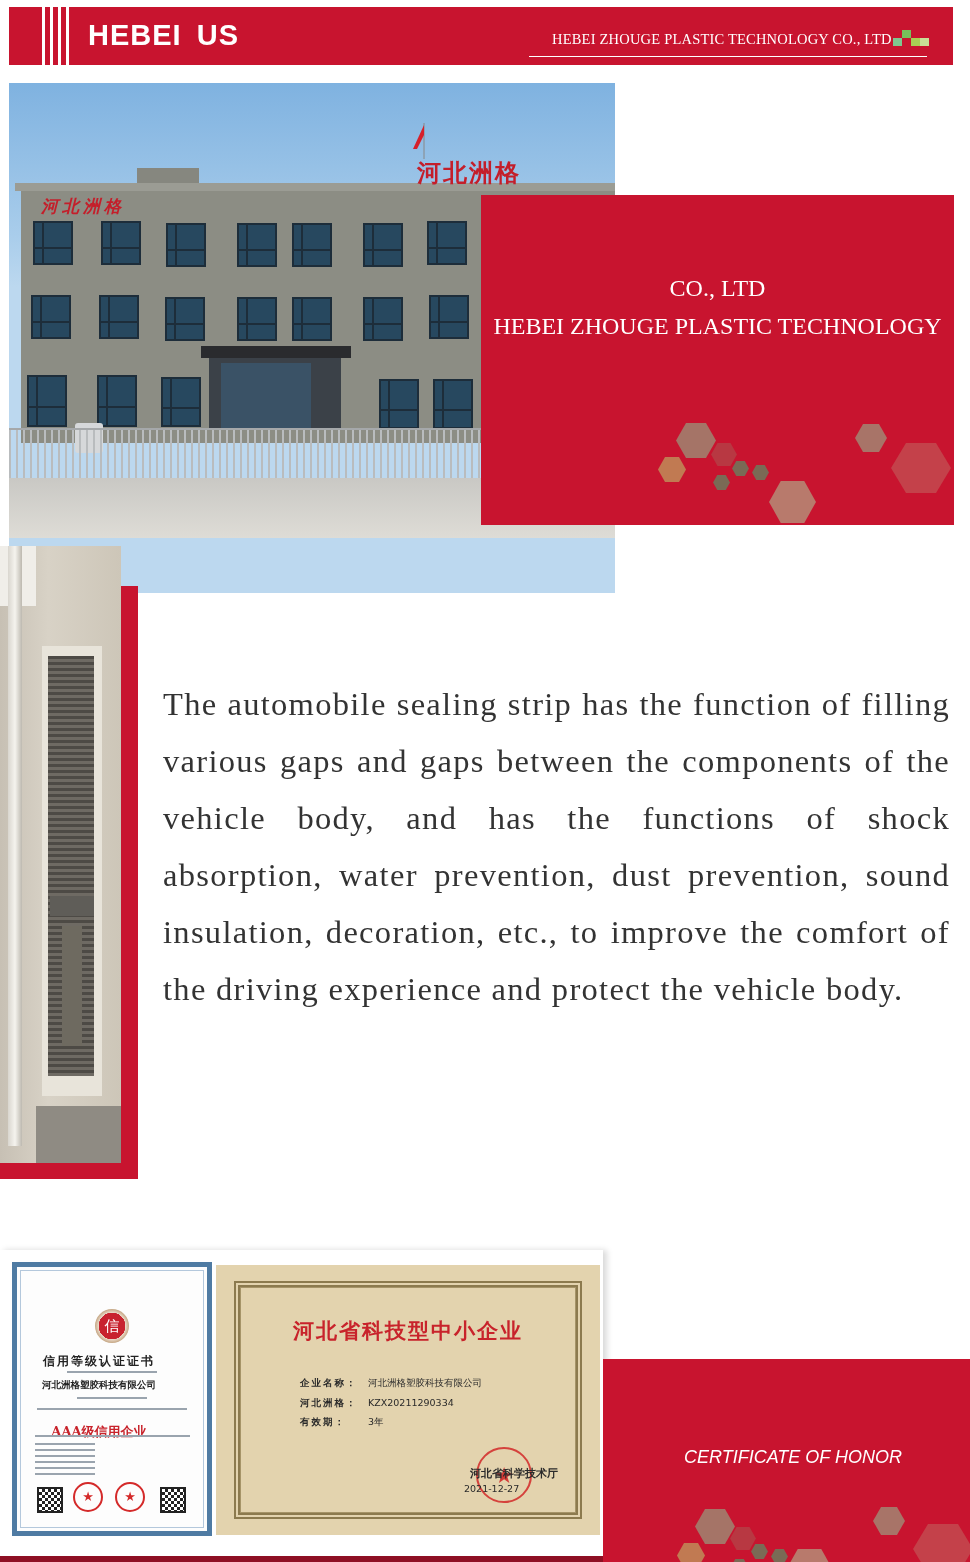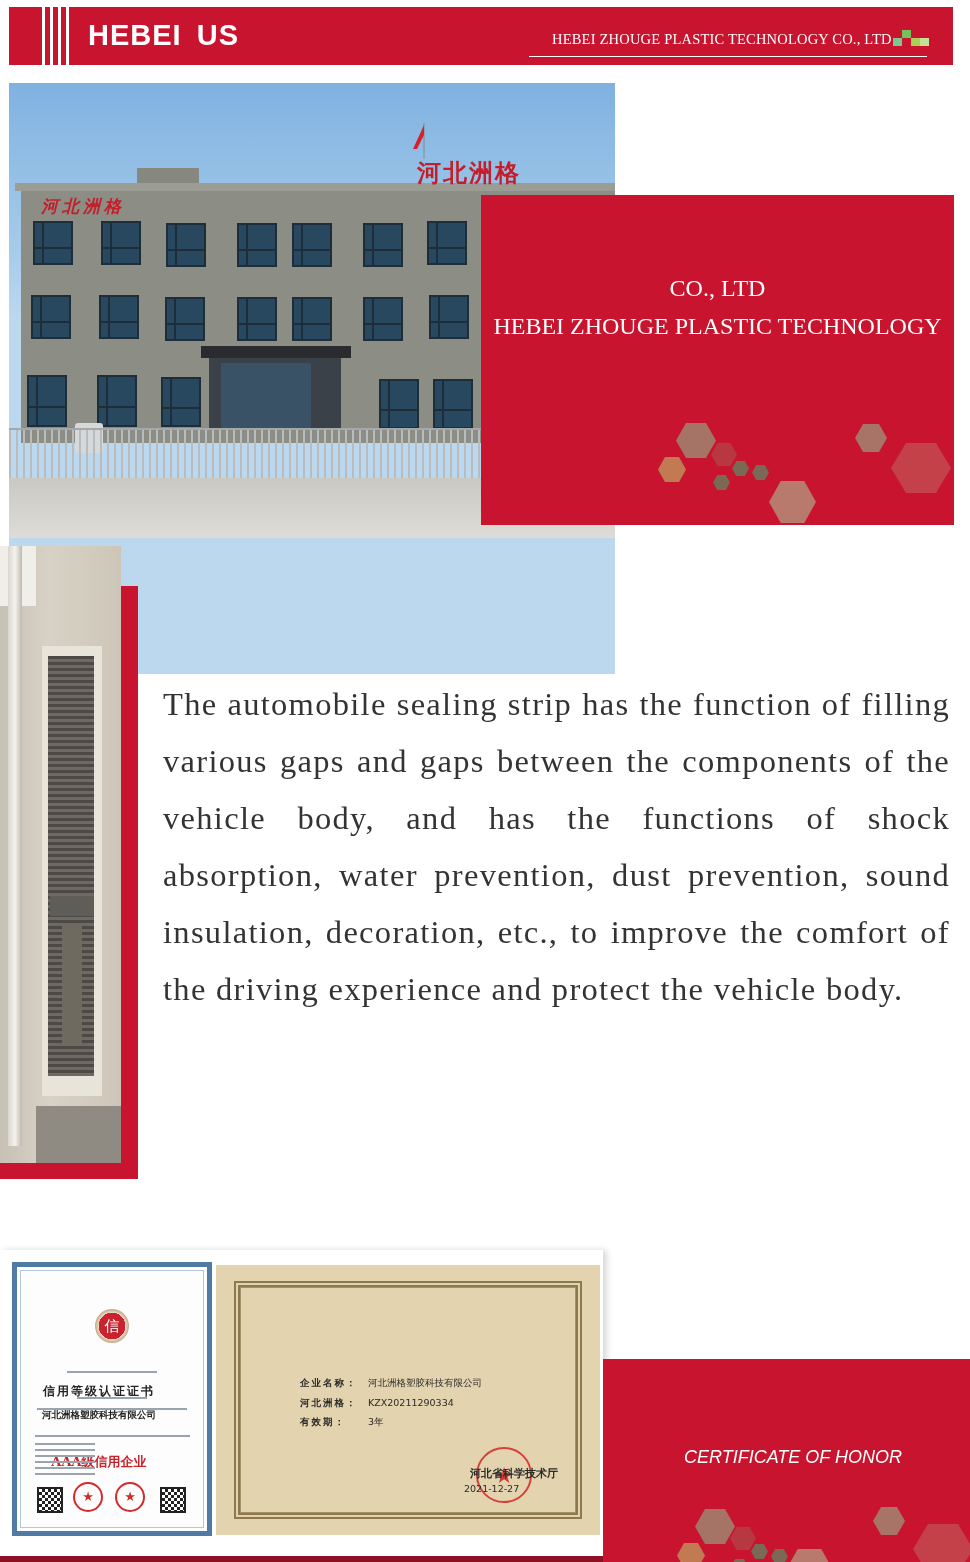--- a/index.html
+++ b/index.html
@@ -22,21 +22,21 @@
     font-family: "Liberation Serif", serif; font-size: 14.5px; color: #fff;
     letter-spacing: 0.2px; white-space: nowrap;
   }
   .header .underline {
     position: absolute; left: 520px; top: 49px; width: 398px; height: 1px; background: #ffffff;
   }
   .pix { position: absolute; width: 9px; height: 8px; }
 
   
   .photo-building {
-    position: absolute; left: 9px; top: 83px; width: 606px; height: 591px; overflow: hidden;
+    position: absolute; left: 9px; top: 83px; width: 606px; height: 510px; overflow: hidden;
     background: linear-gradient(180deg, #7fb2e0 0%, #a9cdeb 30%, #bcd8ef 40%);
   }
   .bld-main { position: absolute; left: 12px; top: 105px; width: 600px; height: 255px; background: #8c8d84; }
   .bld-tower { position: absolute; left: 128px; top: 85px; width: 62px; height: 30px; background: #86877f; }
   .bld-cap { position: absolute; left: 6px; top: 100px; width: 600px; height: 8px; background: #9b9c94; }
   .bld-sign {
     position: absolute; color: #c41e2a; font-weight: bold; font-family: "DejaVu Sans", sans-serif;
   }
   .flag { position: absolute; left: 404px; top: 40px; width: 12px; height: 36px; }
   .win {
@@ -101,21 +101,21 @@
   .bottom-shadow { position: absolute; left: 0; top: 1556px; width: 603px; height: 6px; background: #8e1024; }
   .cert1 {
     position: absolute; left: 12px; top: 1262px; width: 200px; height: 274px;
     background: #fdfdfd; border: 5px solid #4f7ba3; outline: 1px solid #b4c8dc; outline-offset: -9px;
   }
   .cert1 .seal-top {
     position: absolute; left: 78px; top: 42px; width: 34px; height: 34px; border-radius: 50%;
     background: radial-gradient(circle, #c8232f 55%, #e9d9c8 56%, #c6a886 70%);
     color: #fff; font-size: 15px; text-align: center; line-height: 34px;
   }
-  .cert1 .t { position: absolute; left: 0; width: 164px; text-align: center; font-family: "DejaVu Sans", sans-serif; margin-top: 30px; }
+  .cert1 .t { position: absolute; left: 0; width: 164px; text-align: center; font-family: "DejaVu Sans", sans-serif; }
   .cert1 .fine { position: absolute; left: 18px; height: 2px; background: #9aa4ae; }
   .stamp {
     position: absolute; border: 2px solid #d42a2a; border-radius: 50%; color: #d42a2a; text-align: center;
   }
   .qr {
     position: absolute; width: 26px; height: 26px;
     background: repeating-conic-gradient(#222 0 25%, #fff 0 50%) 0 0/6px 6px;
     border: 2px solid #222;
   }
 
@@ -258,20 +258,21 @@
   <div class="fine" style="top:206px;width:60px;"></div>
   <div class="qr" style="left:20px;top:220px"></div>
   <div class="stamp" style="left:56px;top:215px;width:30px;height:30px;line-height:26px;font-size:13px;">★</div>
   <div class="stamp" style="left:98px;top:215px;width:30px;height:30px;line-height:26px;font-size:13px;">★</div>
   <div class="qr" style="left:143px;top:220px"></div>
 </div>
 
 <div class="cert2">
   <div class="frame"></div>
   <div class="frame-inner"></div>
+  <div class="heading">河北省科技型中小企业</div>
   <div class="row" style="top:112px">
     <span class="k">企业名称：</span><span>河北洲格塑胶科技有限公司</span>
   </div>
   <div class="row" style="top:132px">
     <span class="k">河北洲格：</span><span>KZX20211290334</span>
   </div>
   <div class="row" style="top:151px">
     <span class="k">有效期：</span><span>3年</span>
   </div>
   <div class="seal2">★</div>

